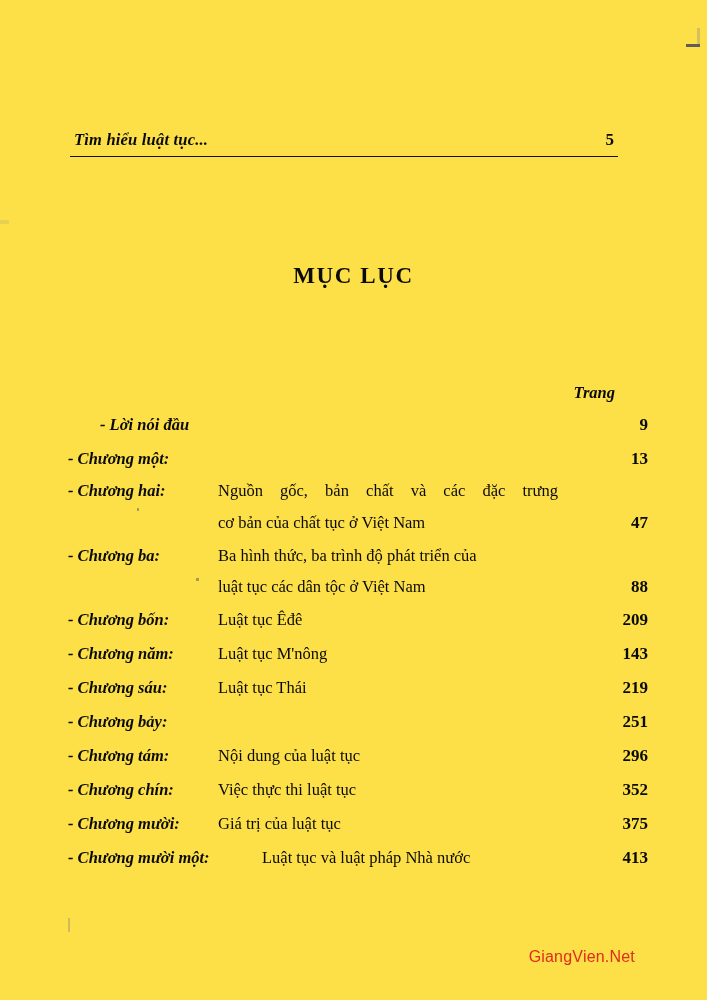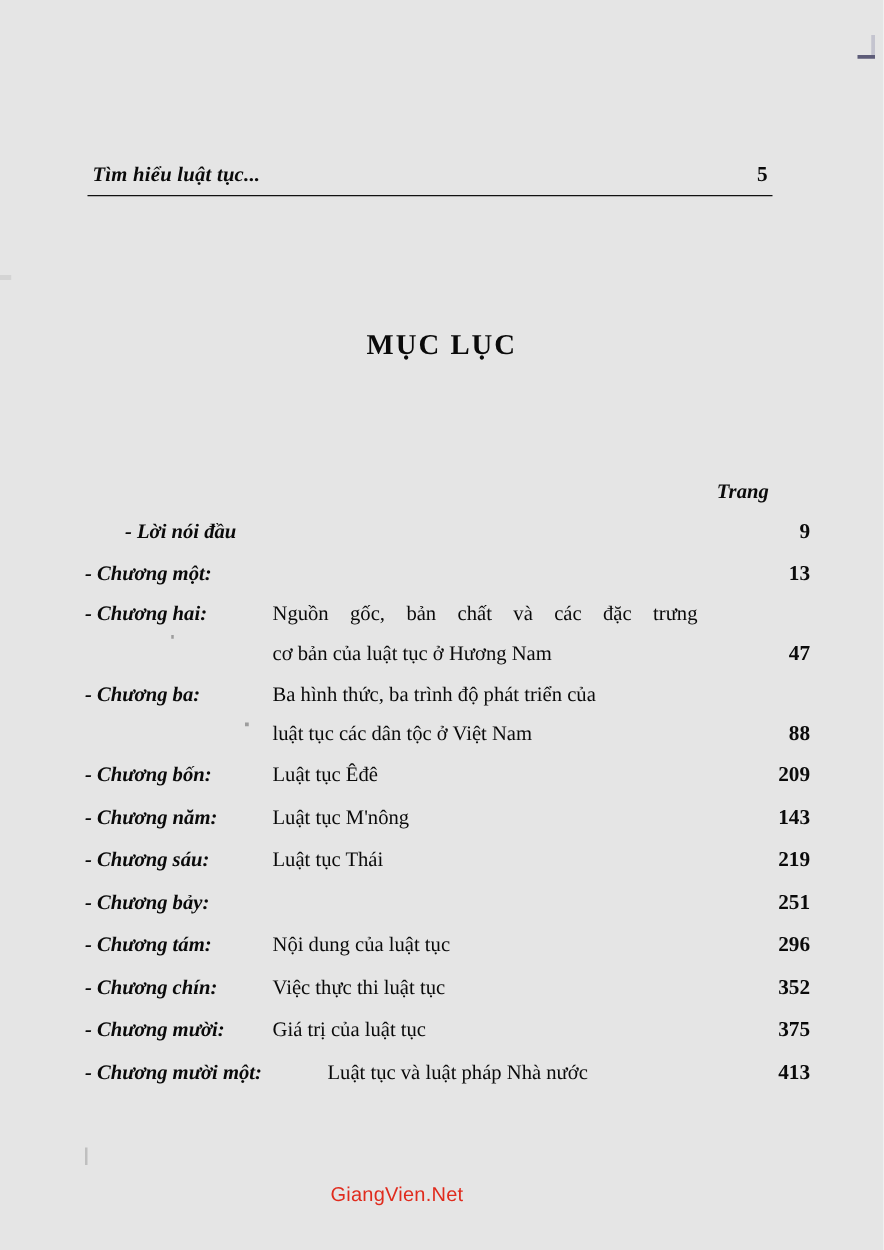--- a/index.html
+++ b/index.html
@@ -13,21 +13,21 @@
     position: relative;
     overflow: hidden;
     font-family: "Liberation Serif", "DejaVu Serif", serif;
     color: #0a0a0a;
     -webkit-font-smoothing: antialiased;
   }
 
   .page {
     position: absolute;
     inset: 0;
-    background: #e5e5e5;
+    background: #fde047;
   }
 
   
   .running-head {
     position: absolute;
     left: 70px;
     top: 130px;
     width: 548px;
     height: 24px;
   }
@@ -134,21 +134,21 @@
     text-align-last: justify;
     white-space: normal;
   }
 
   
   .watermark {
     position: absolute;
     left: 0;
     top: 948px;
     width: 635px;
-    text-align: center;
+    text-align: right;
     color: #e02b1d;
     font-family: "Liberation Sans", "DejaVu Sans", sans-serif;
     font-size: 16px;
     letter-spacing: 0.2px;
   }
 
   
   .artifact {
     position: absolute;
     background: #3b3a5c;
@@ -201,21 +201,21 @@
     </div>
 
     <div class="toc-row chapter" style="height:32px;">
       <span class="label">- Chương một:</span>
       <span class="folio">13</span>
     </div>
 
     <div class="toc-row chapter" style="height:65px;">
       <span class="label">- Chương hai:</span>
       <span class="desc"><span class="justified">Nguồn gốc, bản chất và các đặc trưng</span></span>
-      <span class="desc line2" style="top:32px;">cơ bản của luật tục ở Hương Nam</span>
+      <span class="desc line2" style="top:32px;">cơ bản của chất tục ở Việt Nam</span>
       <span class="folio" style="top:32px;">47</span>
     </div>
 
     <div class="toc-row chapter" style="height:64px;">
       <span class="label">- Chương ba:</span>
       <span class="desc">Ba hình thức, ba trình độ phát triển của</span>
       <span class="desc line2" style="top:31px;">luật tục các dân tộc ở Việt Nam</span>
       <span class="folio" style="top:31px;">88</span>
     </div>
 

